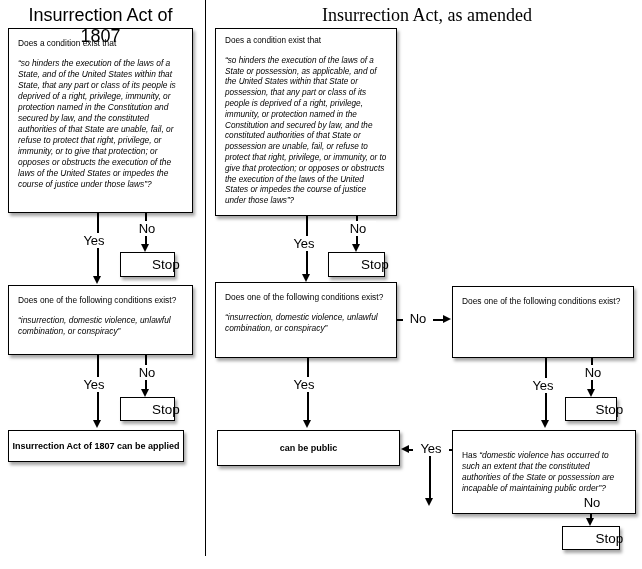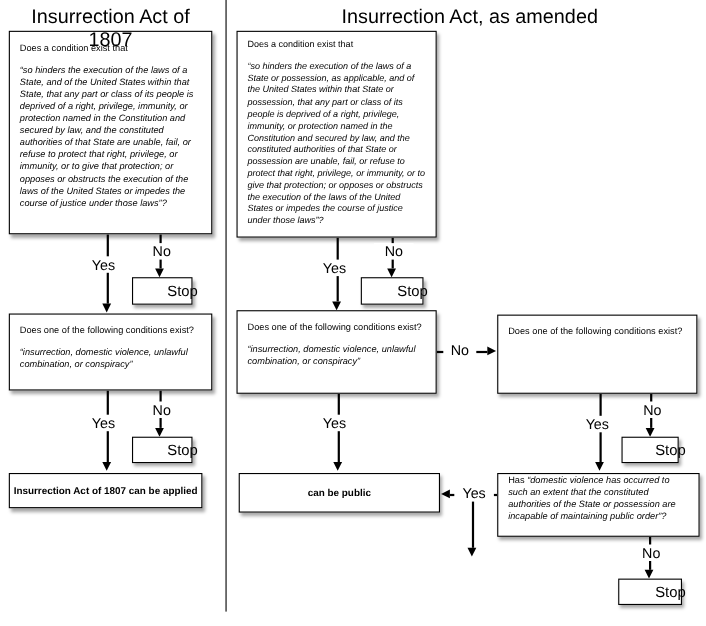--- a/index.html
+++ b/index.html
@@ -31,21 +31,21 @@
          border-bottom:4px solid transparent;border-right:8px solid #000;z-index:1;}
   .lbl{position:absolute;font-size:13px;text-align:center;background:#fff;
        z-index:4;padding:0 1px;line-height:15px;}
 </style>
 </head>
 <body>
 
 <div class="canvas">
 
   <div class="title" style="left:8px;top:5px;width:185px;">Insurrection Act of 1807</div>
-  <div class="title" style="left:215px;top:5px;width:424px;">Insurrection Act, as amended</div>
+  <div class="title" style="left:215px;top:5px;width:424px;font-family:Liberation Serif, serif;">Insurrection Act, as amended</div>
   <div class="divider" style="left:205px;top:0px;height:556px;"></div>
 
   <div class="node" style="left:8px;top:28px;width:185px;min-height:185px;">
     <p>Does a condition exist that</p>
     <p class="quote">“so hinders the execution of the laws of a State, and of the United States within that State, that any part or class of its people is deprived of a right, privilege, immunity, or protection named in the Constitution and secured by law, and the constituted authorities of that State are unable, fail, or refuse to protect that right, privilege, or immunity, or to give that protection; or opposes or obstructs the execution of the laws of the United States or impedes the course of justice under those laws”?</p>
   </div>
 
   <div class="vline" style="left:97px;top:213px;height:63px;"></div>
   <div class="arr-d" style="left:93px;top:276px;"></div>
   <div class="lbl" style="left:76px;top:233px;width:34px;">Yes</div>
@@ -125,21 +125,21 @@
   <div class="arr-d" style="left:541px;top:420px;"></div>
   <div class="lbl" style="left:525px;top:378px;width:34px;">Yes</div>
 
   <div class="vline" style="left:591px;top:358px;height:31px;"></div>
   <div class="arr-d" style="left:587px;top:389px;"></div>
   <div class="lbl" style="left:575px;top:365px;width:34px;">No</div>
   <div class="stop" style="left:565px;top:397px;width:52px;height:24px;">
     <span>Stop</span>
   </div>
 
-  <div class="node" style="left:452px;top:430px;width:184px;min-height:58px;padding:0 9px;">
+  <div class="node" style="left:452px;top:430px;width:184px;min-height:58px;padding:19px 9px;">
     <p><span>Has </span><span class="q">“domestic violence has occurred to such an extent that the constituted authorities of the State or possession are incapable of maintaining public order”?</span></p>
   </div>
 
   <div class="vline" style="left:590px;top:488px;height:30px;"></div>
   <div class="arr-d" style="left:586px;top:518px;"></div>
   <div class="lbl" style="left:574px;top:495px;width:34px;">No</div>
   <div class="stop" style="left:562px;top:526px;width:58px;height:24px;">
     <span>Stop</span>
   </div>
 

